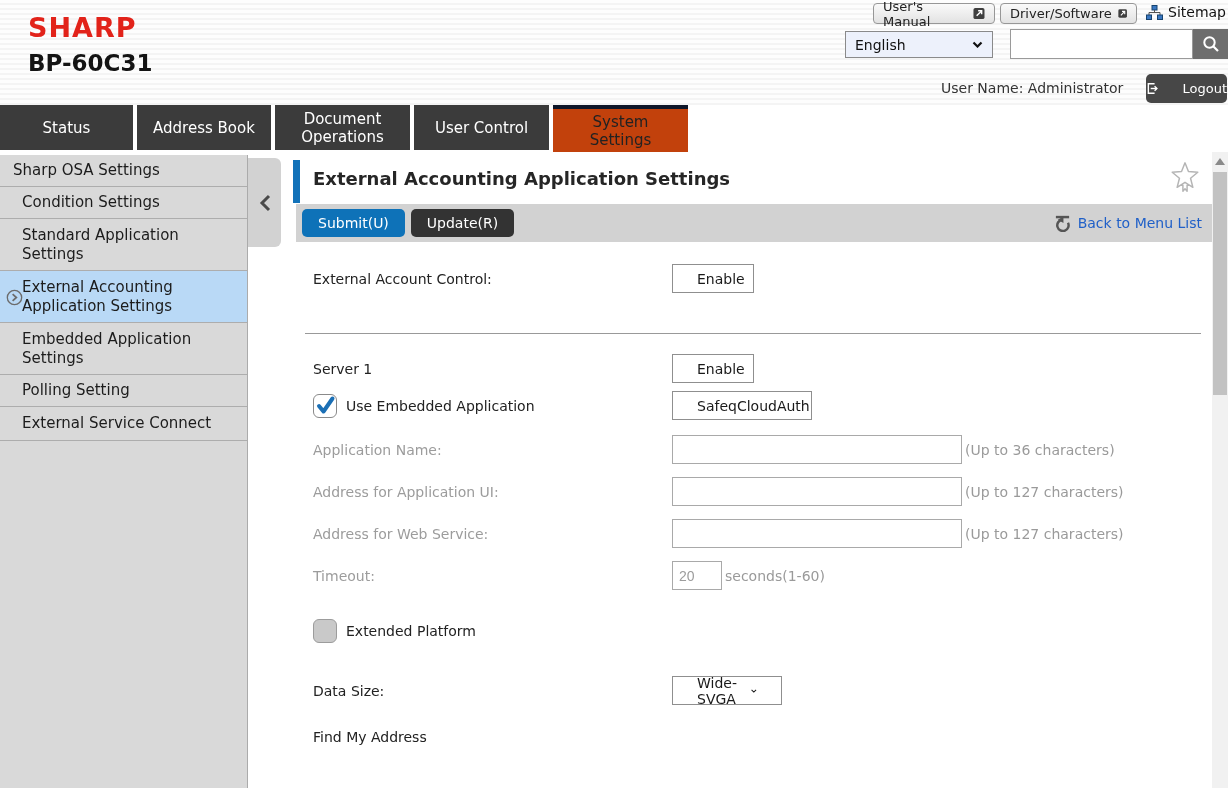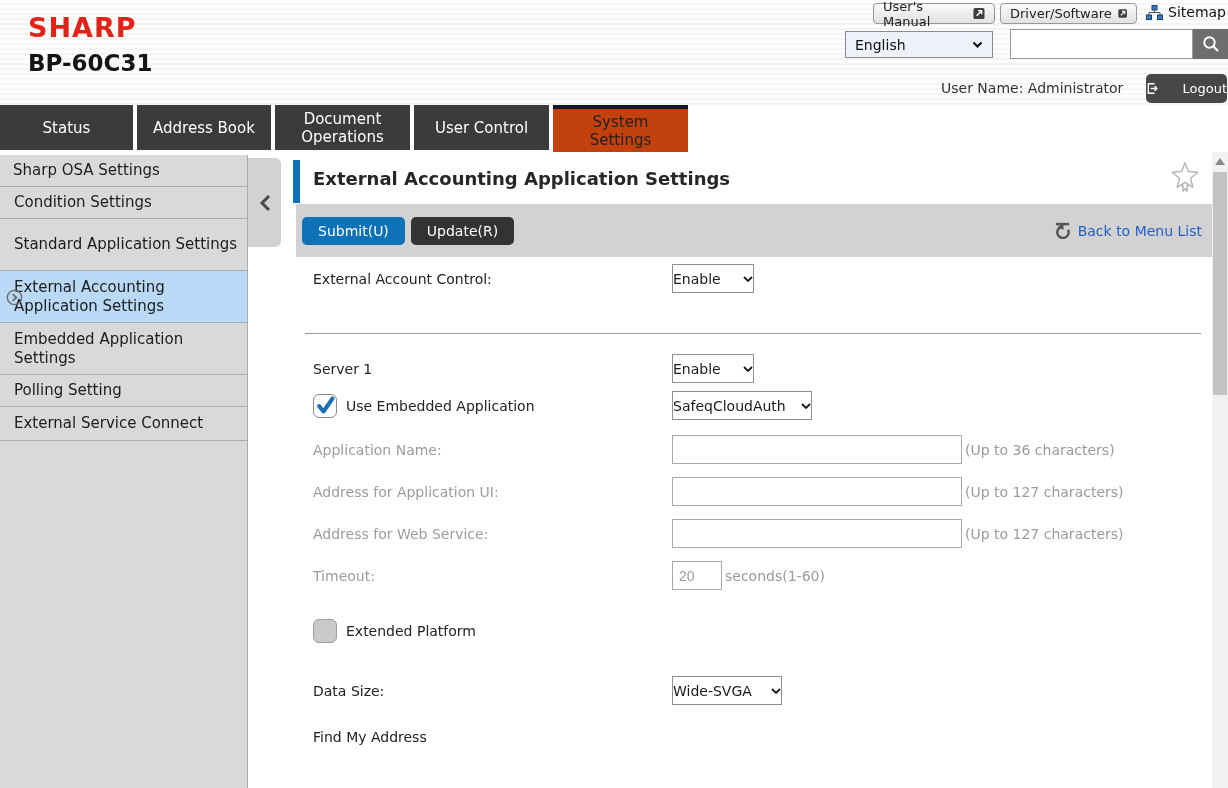--- a/index.html
+++ b/index.html
@@ -32,48 +32,48 @@
   .tabbar{position:absolute;left:0;top:105px;width:1228px;height:47px;display:flex;gap:4px;}
   .tab{height:45px;background:#3b3b3b;color:#fff;font-size:15px;line-height:18px;display:flex;align-items:center;
     justify-content:center;text-align:center;padding:0 8px;box-sizing:border-box;cursor:pointer;}
   .tab.active{background:#c2410c;color:#222;border-top:4px solid #0f172a;height:47px;text-align:center;}
 
   
   .sidebar{position:absolute;left:0;top:155px;width:248px;height:633px;background:#d9d9d9;
     border-right:1px solid #ababab;box-sizing:border-box;}
   .side-item{position:relative;display:flex;align-items:center;border-bottom:1px solid #adadad;
     font-size:15px;color:#1c1c1c;line-height:19px;cursor:pointer;box-sizing:border-box;
-    padding-left:14px;padding-right:6px;}
+    padding-left:22px;padding-right:6px;}
   .side-item.top{padding-left:13px;}
   .h1{height:32px;}
   .h2{height:52px;}
   .side-item.selected{background:#b9d9f6;}
   .sel-icon{position:absolute;left:6px;top:50%;margin-top:-8px;}
 
   .collapse-handle{position:absolute;left:248px;top:158px;width:33px;height:89px;background:#d2d2d2;
     border-radius:0 6px 6px 0;display:flex;align-items:center;justify-content:center;cursor:pointer;}
 
   
   .title-bar{position:absolute;left:293px;top:160px;width:7px;height:43px;background:#1272b9;}
   .page-title{position:absolute;left:313px;top:168px;font-size:18px;font-weight:bold;color:#262626;}
   .fav-star{position:absolute;left:1170px;top:161px;cursor:pointer;}
-  .toolbar{position:absolute;left:296px;top:204px;width:916px;height:53px;background:#d2d2d2;
+  .toolbar{position:absolute;left:296px;top:204px;width:916px;height:38px;background:#d2d2d2;
     display:flex;align-items:center;box-sizing:border-box;padding:0 6px;}
   .btn{height:28px;border:none;border-radius:5px;color:#fff;font-size:14px;padding:0 16px;cursor:pointer;
     font-family:inherit;}
   .btn.submit{background:#0e72b8;margin-left:0;}
   .btn.update{background:#333;margin-left:6px;}
   .back-link{margin-left:auto;display:flex;align-items:center;gap:6px;color:#2060c8;font-size:14px;cursor:pointer;padding-right:4px;}
 
   
   .frow{position:absolute;left:313px;display:flex;align-items:center;height:29px;}
   .flabel{width:359px;font-size:14px;color:#222;flex:none;}
   .flabel.dis,.dis-text{color:#9c9c9c;}
   .select{height:29px;box-sizing:border-box;border:1px solid #8f8f8f;background:#fff;display:flex;
-    align-items:center;justify-content:space-between;padding:0 0;font-size:14px;color:#1a1a1a;gap:10px;cursor:pointer;}
+    align-items:center;justify-content:space-between;padding:0 24px;font-size:14px;color:#1a1a1a;gap:10px;cursor:pointer;}
   .tinput{height:29px;width:290px;box-sizing:border-box;border:1px solid #a9a9a9;font-size:14px;
     padding:0 6px;outline:none;background:#fff;}
   .tinput.small{width:50px;color:#9c9c9c;}
   .hint{font-size:14px;color:#9a9a9a;margin-left:3px;white-space:nowrap;}
   .divider{position:absolute;left:305px;top:333px;width:896px;border-top:1px solid #999;}
   .cb{width:24px;height:24px;box-sizing:border-box;border:1px solid #8a8a8a;border-radius:6px;background:#fff;
     flex:none;display:flex;align-items:center;justify-content:center;cursor:pointer;}
   .cb.disabled{background:#c9c9c9;border-color:#9c9c9c;cursor:default;}
   .cb-label{font-size:14px;margin-left:9px;color:#222;}
 

